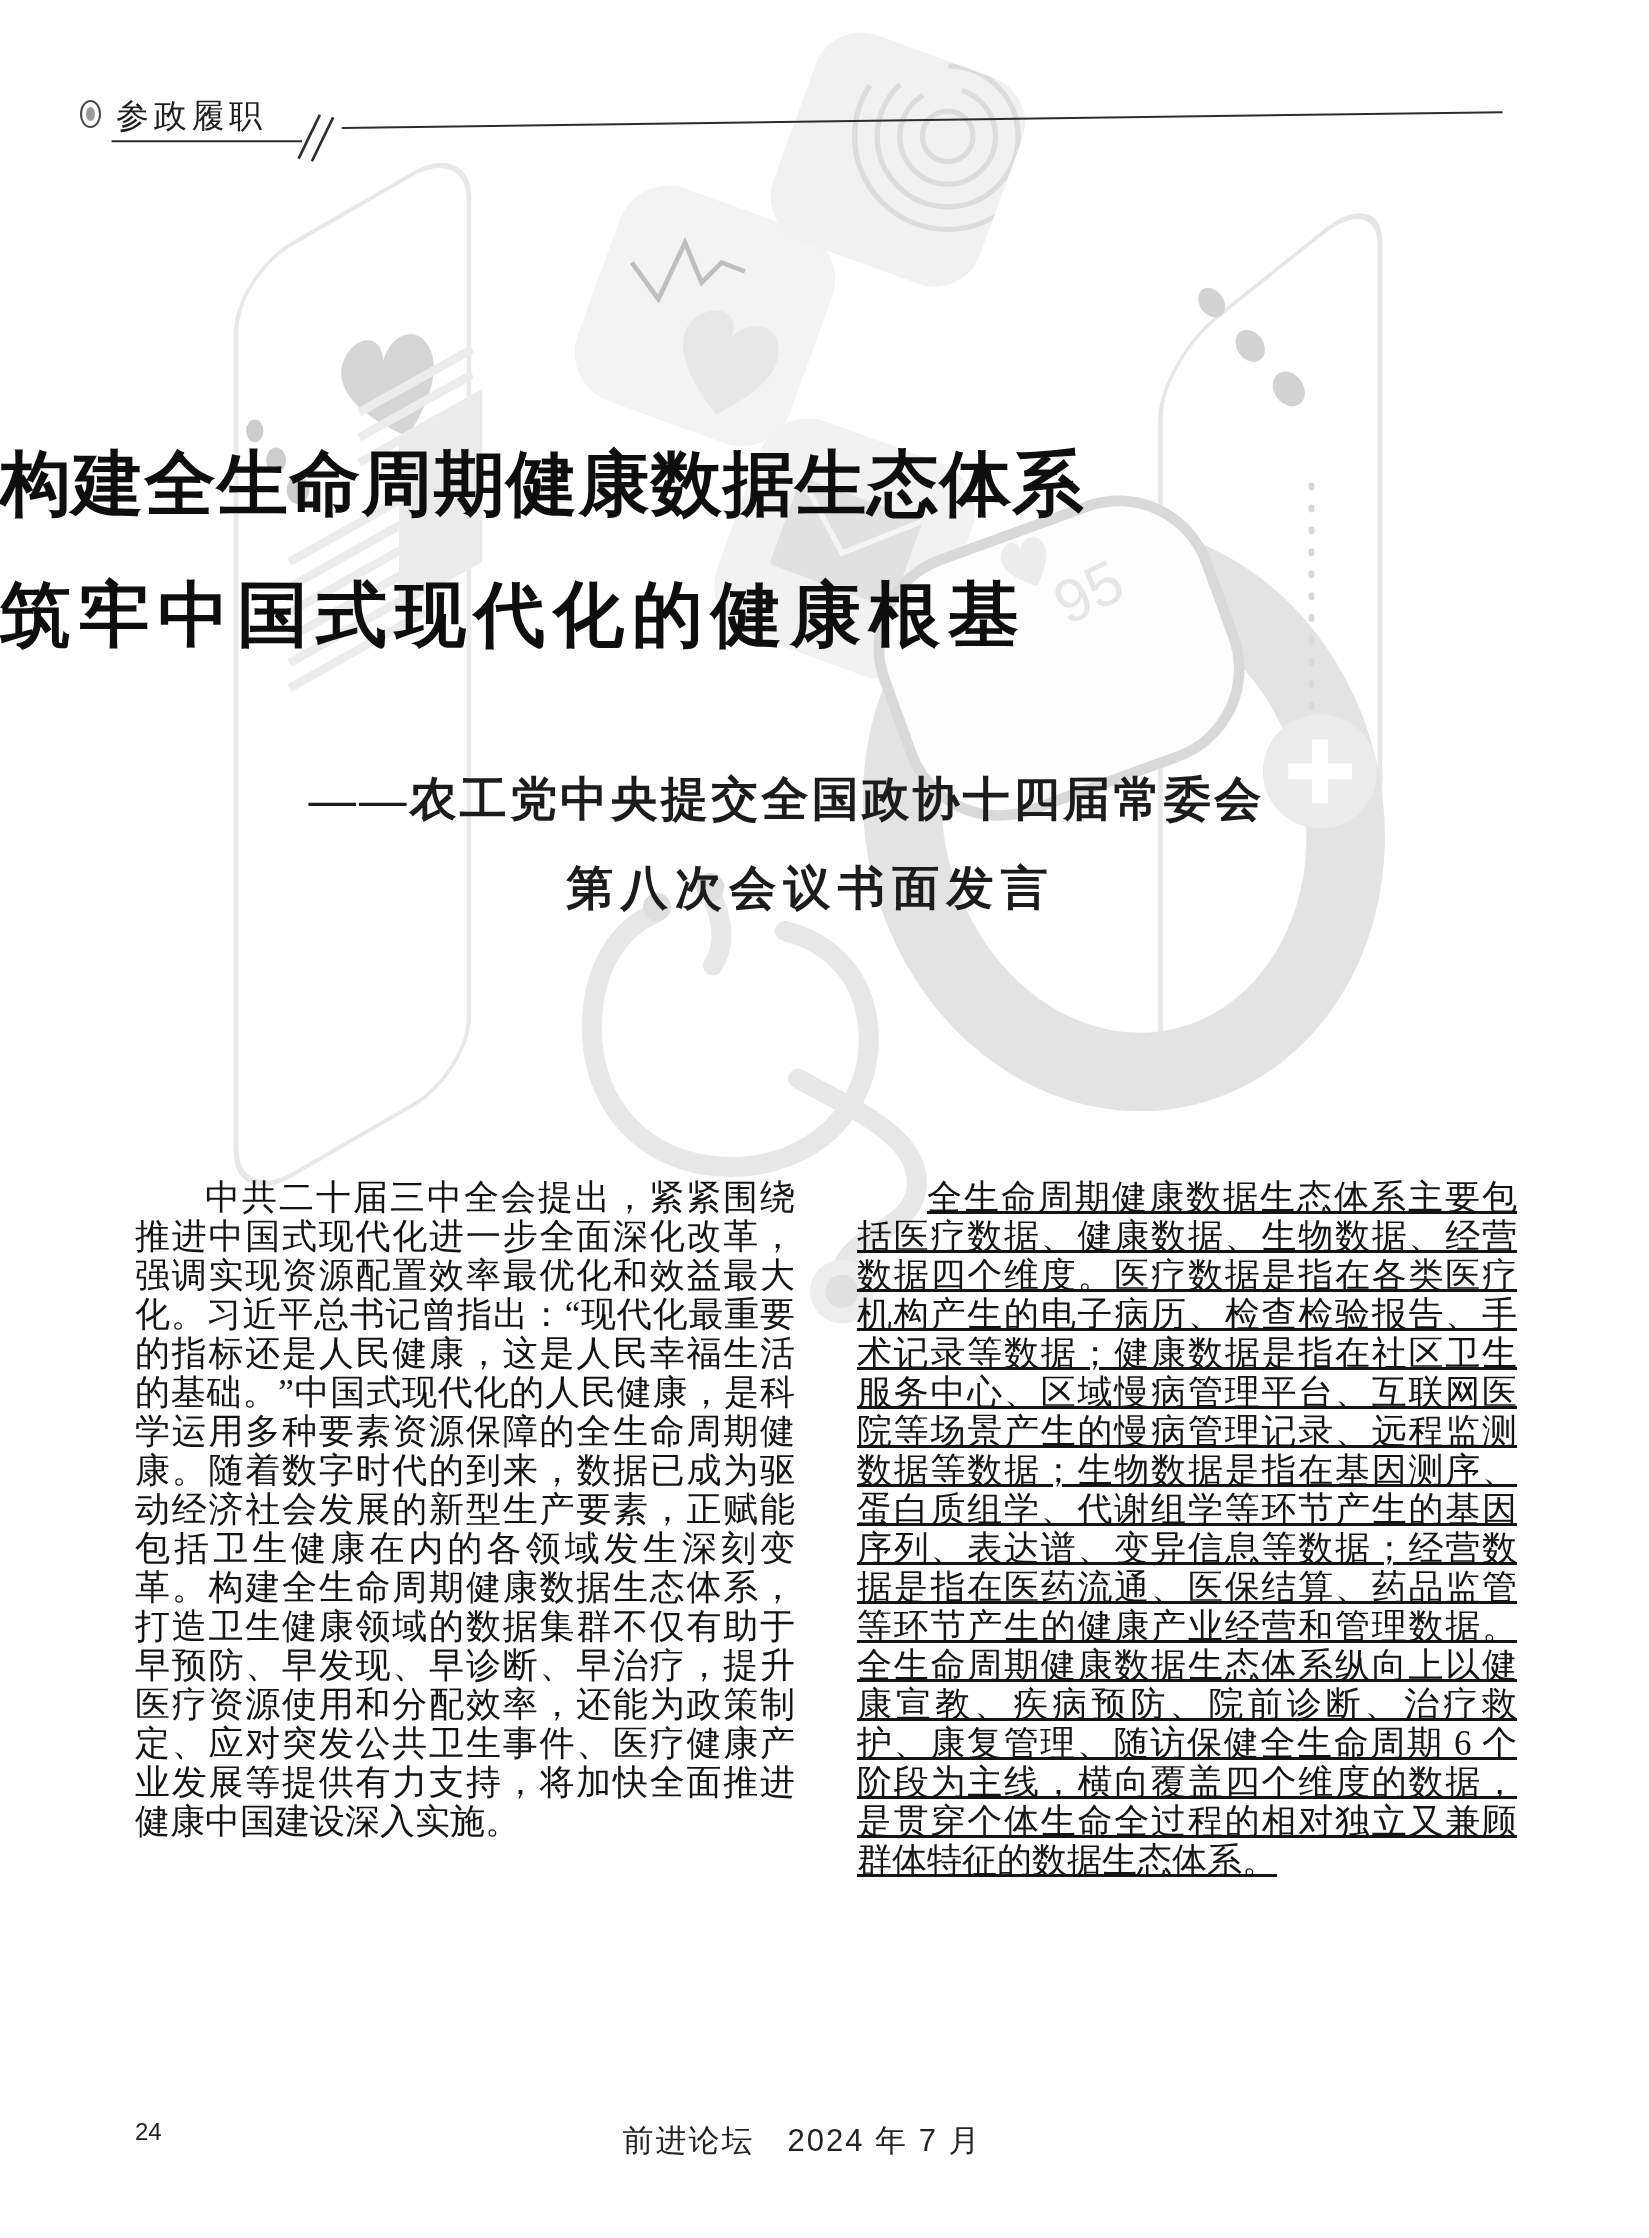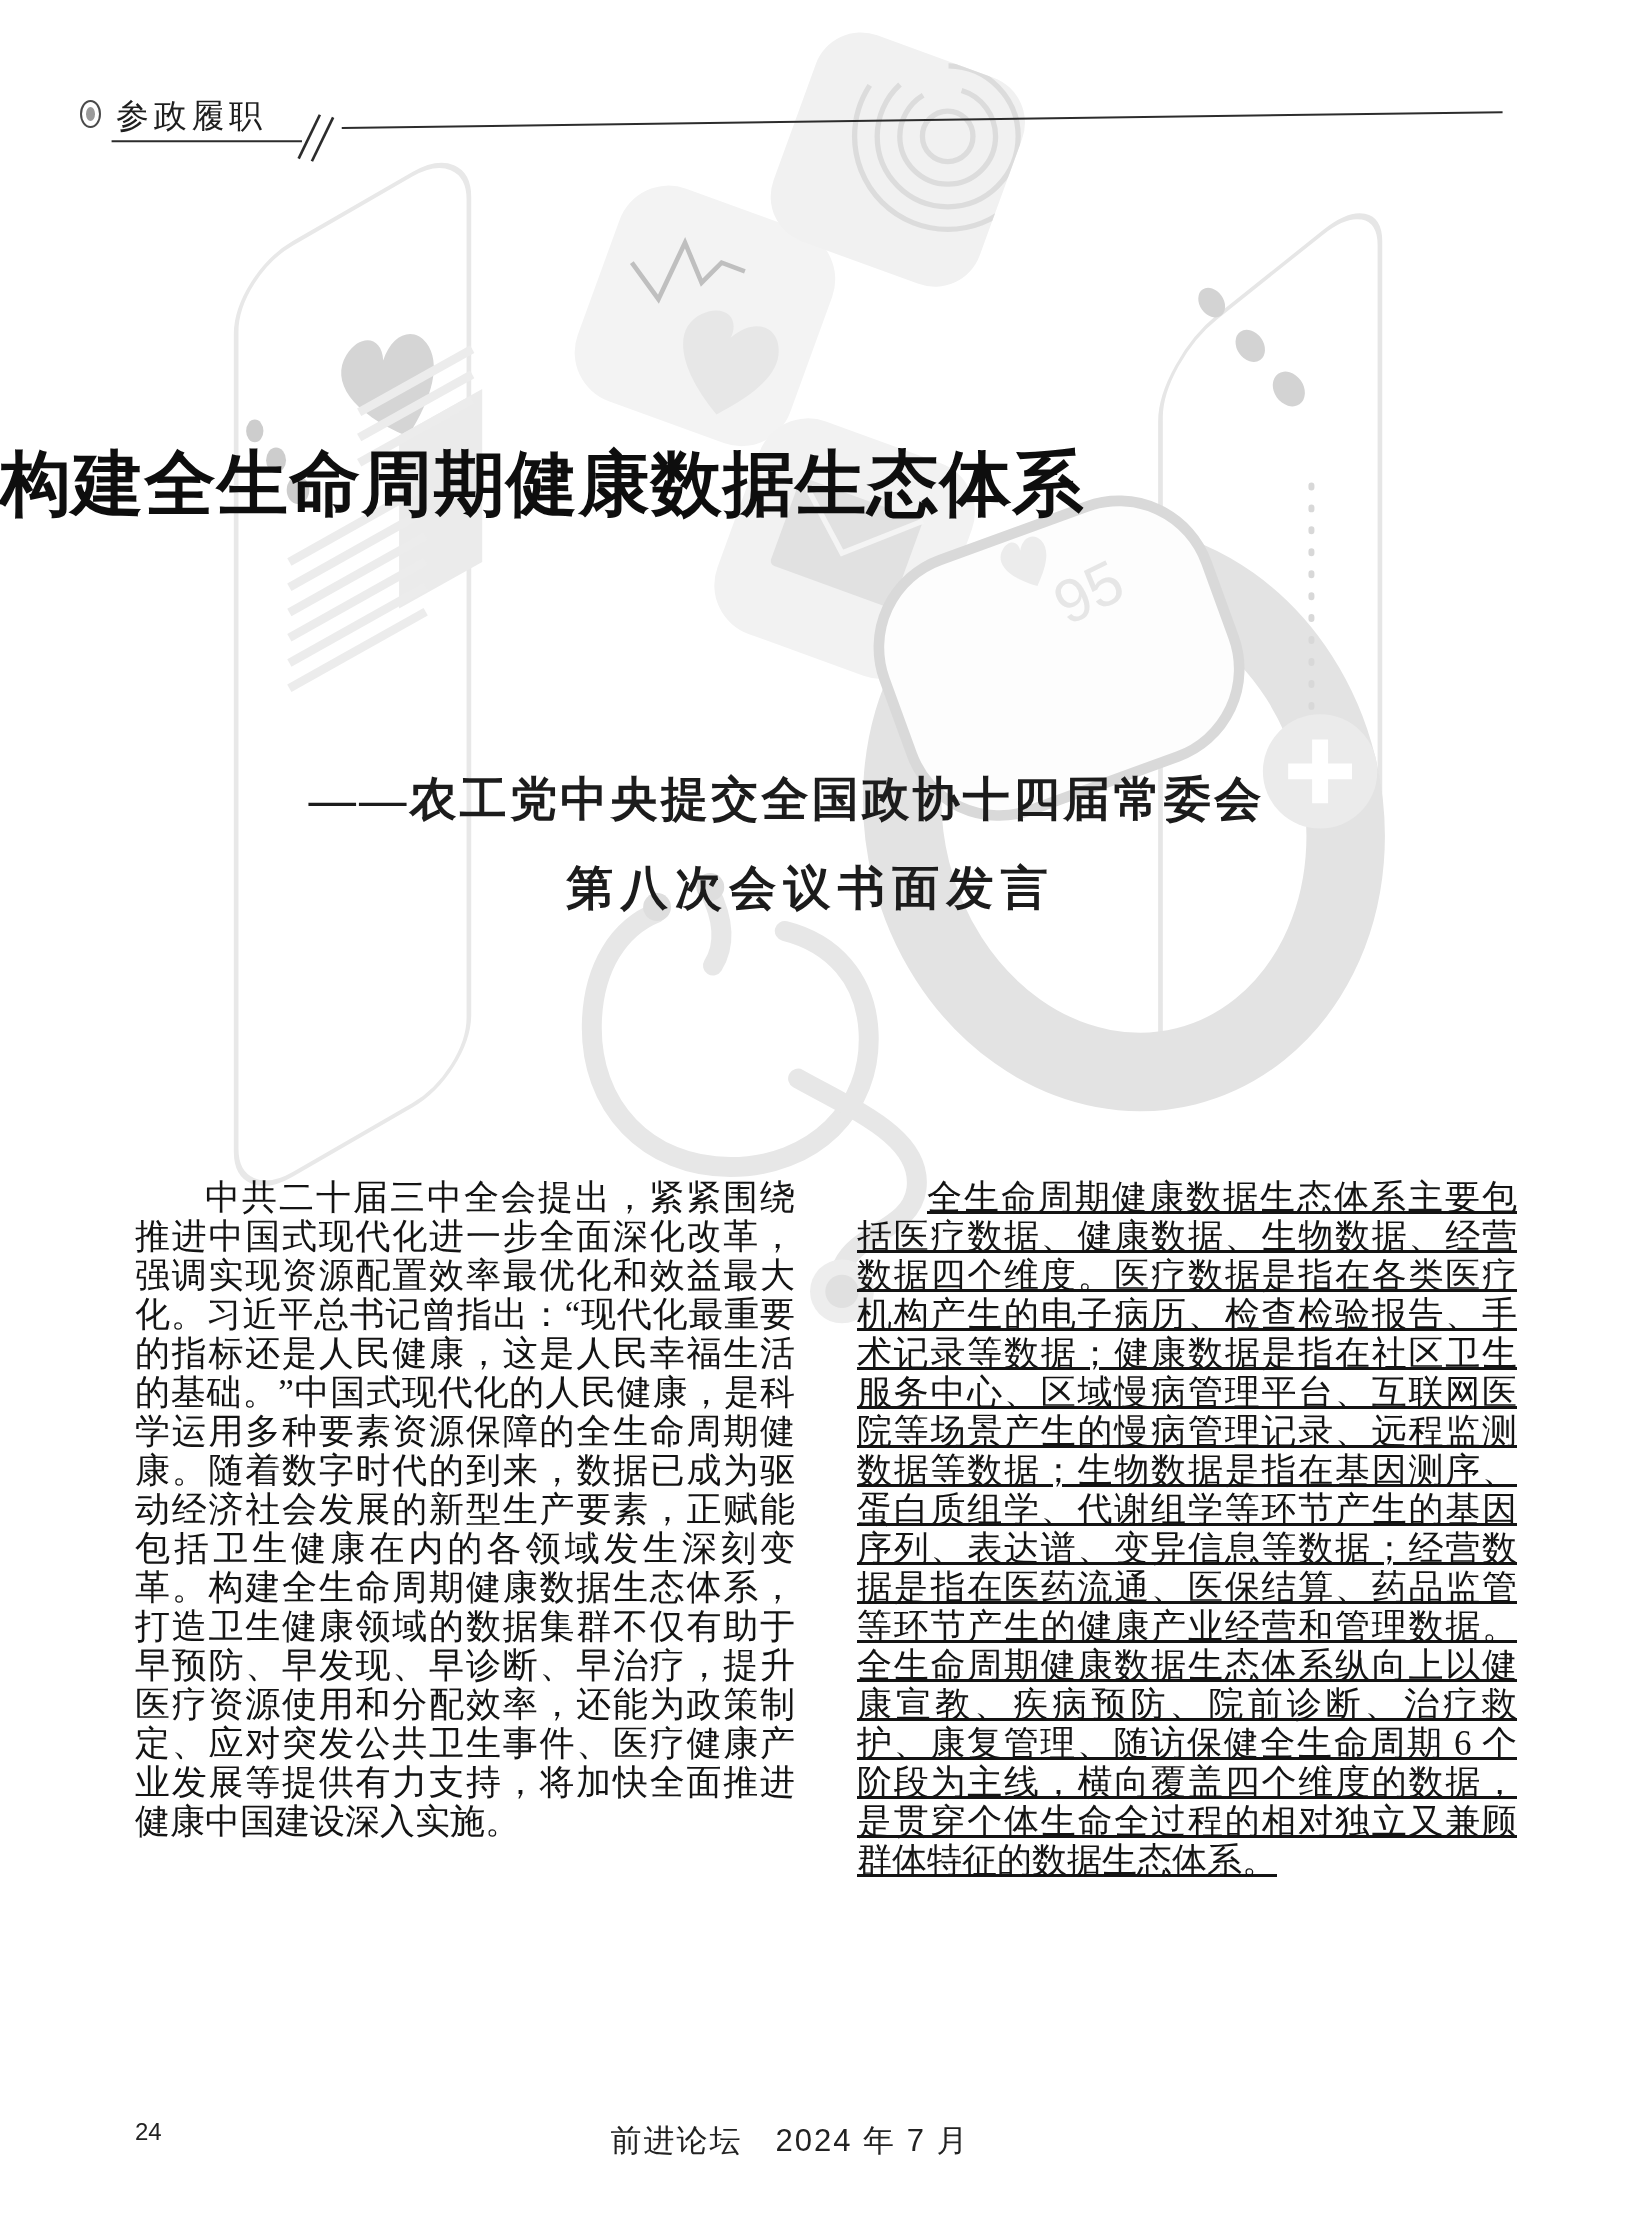--- a/index.html
+++ b/index.html
@@ -53,21 +53,21 @@
   .col-left{left:135px;}
   .col-right{left:857px;text-decoration:underline;}
 
   
   .page-number{
     position:absolute;left:135px;top:2112px;
     font-family:"Liberation Sans", sans-serif;font-size:24px;color:#222;
   }
   .journal-line{
     position:absolute;left:0;top:2114px;width:100%;text-align:center;
-    font-family:"Liberation Sans", sans-serif;font-size:31px;letter-spacing:2px;color:#222;
+    font-family:"Liberation Sans", sans-serif;font-size:31px;letter-spacing:2px;color:#222;padding-left:12px;
   }
 </style>
 </head>
 <body>
 
 <svg id="watermarks" viewBox="0 0 2481 3367">
 
   <g>
     <rect x="355" y="620" width="350" height="1400" rx="85" fill="#ffffff" stroke="#e8e8e8" stroke-width="7" transform="skewY(-30)"></rect>
     <ellipse cx="383" cy="648" rx="13" ry="17" fill="#cdcdcd"></ellipse>
@@ -168,20 +168,21 @@
   </div>
   <div class="section-label">参政履职</div>
   <svg class="header-rule" viewBox="0 0 2481 300">
     <line x1="165" y1="204" x2="452" y2="204" stroke="#2c2c2c" stroke-width="3"></line>
     <line x1="447" y1="230" x2="479" y2="164" stroke="#2c2c2c" stroke-width="4"></line>
     <line x1="467" y1="234" x2="499" y2="168" stroke="#2c2c2c" stroke-width="4"></line>
     <line x1="512" y1="184" x2="2262" y2="160" stroke="#2c2c2c" stroke-width="3"></line>
   </svg>
 
   <div class="title-line title-1">构建全生命周期健康数据生态体系</div>
+  <div class="title-line title-2">筑牢中国式现代化的健康根基</div>
 
   <div class="subtitle-line subtitle-1">——农工党中央提交全国政协十四届常委会</div>
   <div class="subtitle-line subtitle-2">第八次会议书面发言</div>
 
   <div class="col col-left">
     <p>中共二十届三中全会提出，紧紧围绕推进中国式现代化进一步全面深化改革，强调实现资源配置效率最优化和效益最大化。习近平总书记曾指出：“现代化最重要的指标还是人民健康，这是人民幸福生活的基础。”中国式现代化的人民健康，是科学运用多种要素资源保障的全生命周期健康。随着数字时代的到来，数据已成为驱动经济社会发展的新型生产要素，正赋能包括卫生健康在内的各领域发生深刻变革。构建全生命周期健康数据生态体系，打造卫生健康领域的数据集群不仅有助于早预防、早发现、早诊断、早治疗，提升医疗资源使用和分配效率，还能为政策制定、应对突发公共卫生事件、医疗健康产业发展等提供有力支持，将加快全面推进健康中国建设深入实施。</p>
   </div>
   <div class="col col-right">
     <p>全生命周期健康数据生态体系主要包括医疗数据、健康数据、生物数据、经营数据四个维度。医疗数据是指在各类医疗机构产生的电子病历、检查检验报告、手术记录等数据；健康数据是指在社区卫生服务中心、区域慢病管理平台、互联网医院等场景产生的慢病管理记录、远程监测数据等数据；生物数据是指在基因测序、蛋白质组学、代谢组学等环节产生的基因序列、表达谱、变异信息等数据；经营数据是指在医药流通、医保结算、药品监管等环节产生的健康产业经营和管理数据。全生命周期健康数据生态体系纵向上以健康宣教、疾病预防、院前诊断、治疗救护、康复管理、随访保健全生命周期 6 个阶段为主线，横向覆盖四个维度的数据，是贯穿个体生命全过程的相对独立又兼顾群体特征的数据生态体系。</p>
   </div>

